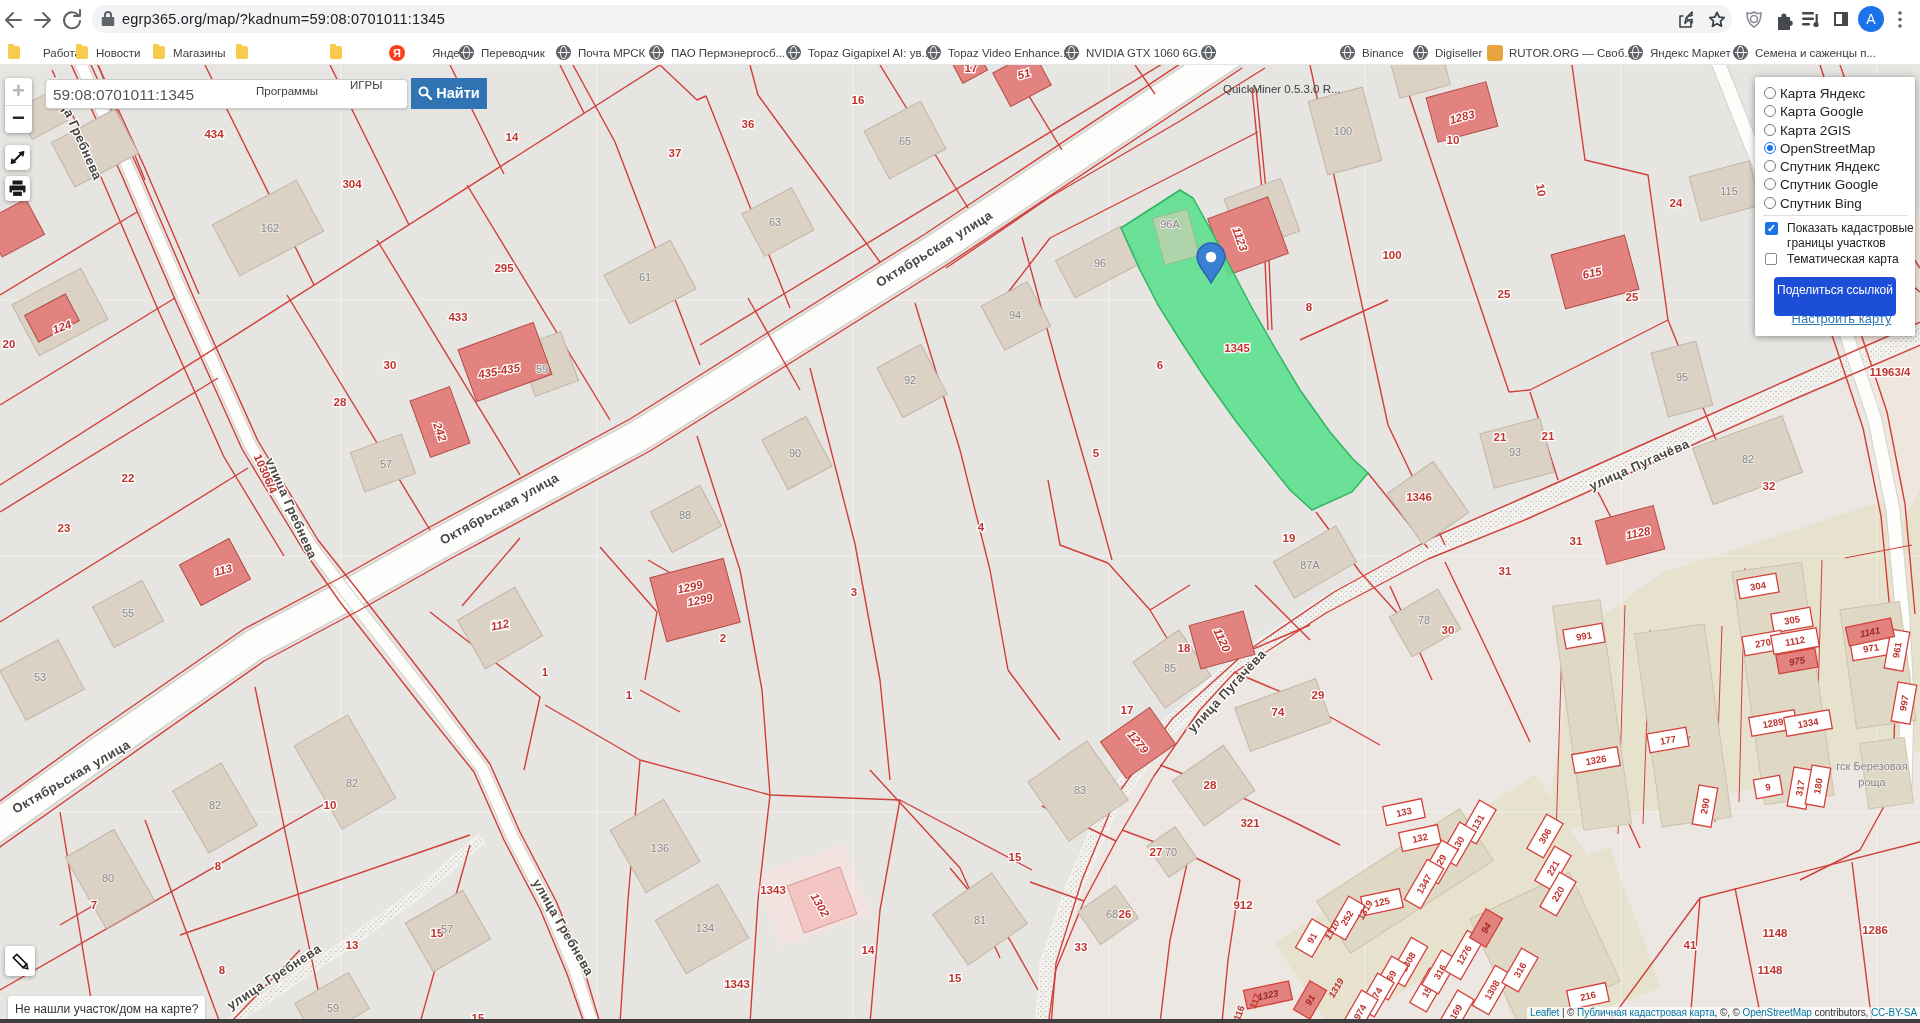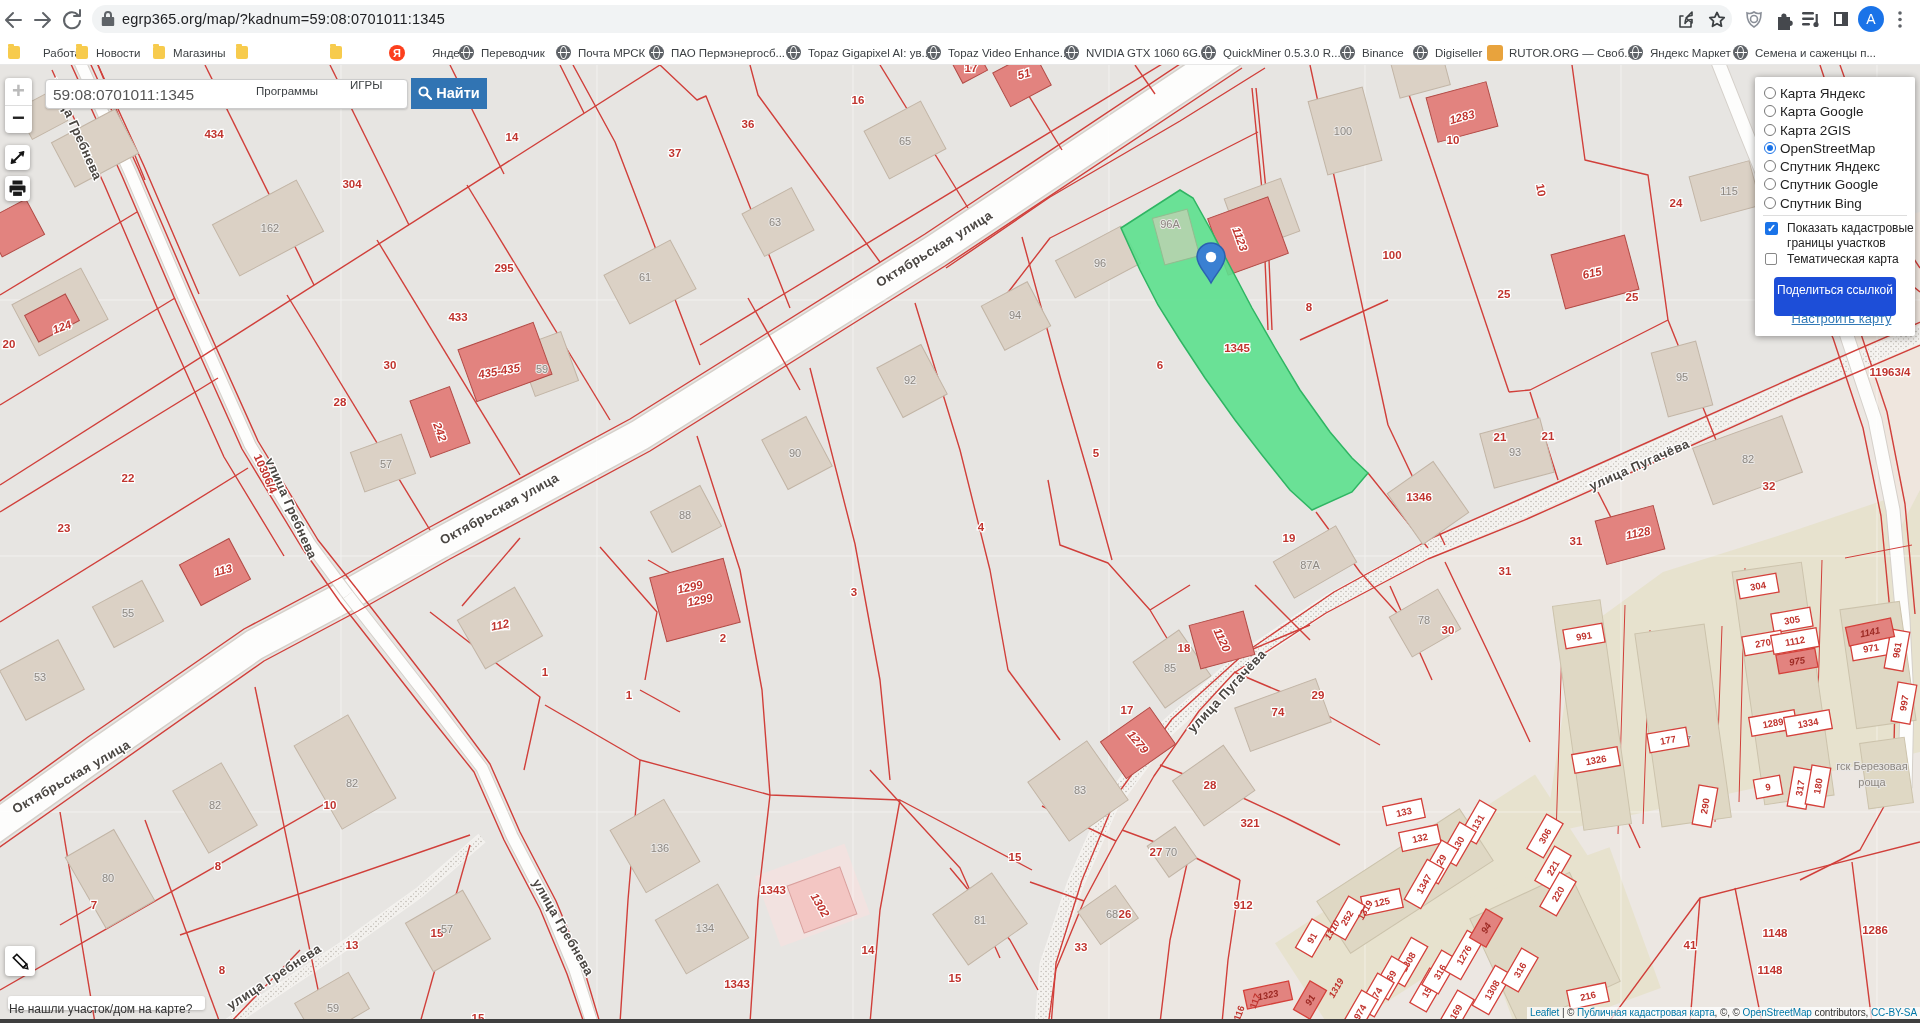--- a/index.html
+++ b/index.html
@@ -22,21 +22,21 @@
   #searchbox { position:absolute; left:45px; top:79px; width:363px; height:30px; background:#fff; border:1px solid #ccc; border-radius:4px; z-index:30; box-shadow:0 1px 2px rgba(0,0,0,.15);}
   #searchtext { position:absolute; left:53px; top:86px; font-size:15.5px; color:#555; z-index:31;}
   #findbtn { position:absolute; left:411px; top:78px; width:76px; height:31px; background:#3174B3; border-radius:0; z-index:30; color:#fff; font-size:14.5px; text-align:center; line-height:31px;}
   .mapbtn { position:absolute; background:#fff; border-radius:4px; box-shadow:0 1px 4px rgba(0,0,0,.35); z-index:30;}
   #zoomctl { left:5px; top:78px; width:27px; height:55px; }
   #zoomctl .plus { position:absolute; left:0; top:0; width:27px; height:28px; border-bottom:1px solid #ddd; color:#bbb; font-size:22px; text-align:center; line-height:26px; font-weight:bold;}
   #zoomctl .minus { position:absolute; left:0; top:28px; width:27px; height:27px; color:#222; font-size:22px; text-align:center; line-height:24px; font-weight:bold;}
   #fullscr { left:5px; top:145px; width:25px; height:25px; }
   #printer { left:5px; top:176px; width:25px; height:25px; }
   #pencil { left:5px; top:946px; width:30px; height:30px; }
-  #tooltipbar { position:absolute; left:8px; top:996px; width:197px; height:14px; background:#fff; border-radius:3px; z-index:30; font-size:12px; color:#333; line-height:26px; padding-left:1px; box-shadow:0 1px 3px rgba(0,0,0,.2);}
+  #tooltipbar { position:absolute; left:8px; top:996px; width:197px; height:26px; background:#fff; border-radius:3px; z-index:30; font-size:12px; color:#333; line-height:26px; padding-left:7px; box-shadow:0 1px 3px rgba(0,0,0,.2);}
   #panel { position:absolute; left:1755px; top:77px; width:160px; height:259px; background:#fff; border-radius:2px; box-shadow:0 1px 7px rgba(0,0,0,.4); z-index:30;}
   .prow { position:relative; height:18.3px; font-size:13.5px; color:#222; }
   .radio { position:absolute; left:9px; top:2px; width:12px; height:12px; border:1.5px solid #777; border-radius:50%; background:#fff;}
   .radio.sel { border-color:#1a73e8; }
   .radio.sel:after { content:""; position:absolute; left:2px; top:2px; width:6px; height:6px; background:#1a73e8; border-radius:50%;}
   .ptxt { position:absolute; left:25px; top:1px; }
   #chk1 { position:absolute; left:10px; top:145px; width:13px; height:13px; background:#1a73e8; border-radius:2px; color:#fff; font-size:11px; text-align:center; line-height:13px; font-weight:bold;}
   #chk2 { position:absolute; left:10px; top:176px; width:12px; height:12px; background:#fff; border:1.5px solid #888; border-radius:2px;}
   #sharebtn { position:absolute; left:19px; top:200px; width:122px; height:39px; background:#1d4ed8; border-radius:4px; color:#fff; font-size:12px; text-align:center; line-height:27px;}
   #cfglink { position:absolute; left:0; top:234px; width:173px; text-align:center; font-size:13px; color:#337ab7; text-decoration:underline;}
@@ -687,21 +687,21 @@
       <div class="bm" style="left:578px;">Почта МРСК</div>
     <div class="globe" style="left:649px;"></div>
       <div class="bm" style="left:671px;">ПАО Пермэнергосб...</div>
     <div class="globe" style="left:786px;"></div>
       <div class="bm" style="left:808px;">Topaz Gigapixel AI: ув...</div>
     <div class="globe" style="left:926px;"></div>
       <div class="bm" style="left:948px;">Topaz Video Enhance...</div>
     <div class="globe" style="left:1064px;"></div>
       <div class="bm" style="left:1086px;">NVIDIA GTX 1060 6G...</div>
     <div class="globe" style="left:1201px;"></div>
-      <div class="bm" style="left:1223px;">QuickMiner 0.5.3.0 R...</div>
+      <div class="bm" style="left:1223px;margin-top:36px;">QuickMiner 0.5.3.0 R...</div>
     <div class="globe" style="left:1340px;"></div>
       <div class="bm" style="left:1362px;">Binance</div>
     <div class="globe" style="left:1413px;"></div>
       <div class="bm" style="left:1435px;">Digiseller</div>
     <div class="bmico" style="left:1487px;background:#E8A33D;border-radius:3px;"></div>
     <div class="bm" style="left:1509px;">RUTOR.ORG — Своб...</div>
     <div class="globe" style="left:1628px;"></div>
       <div class="bm" style="left:1650px;">Яндекс Маркет</div>
     <div class="globe" style="left:1733px;"></div>
       <div class="bm" style="left:1755px;">Семена и саженцы п...</div>

